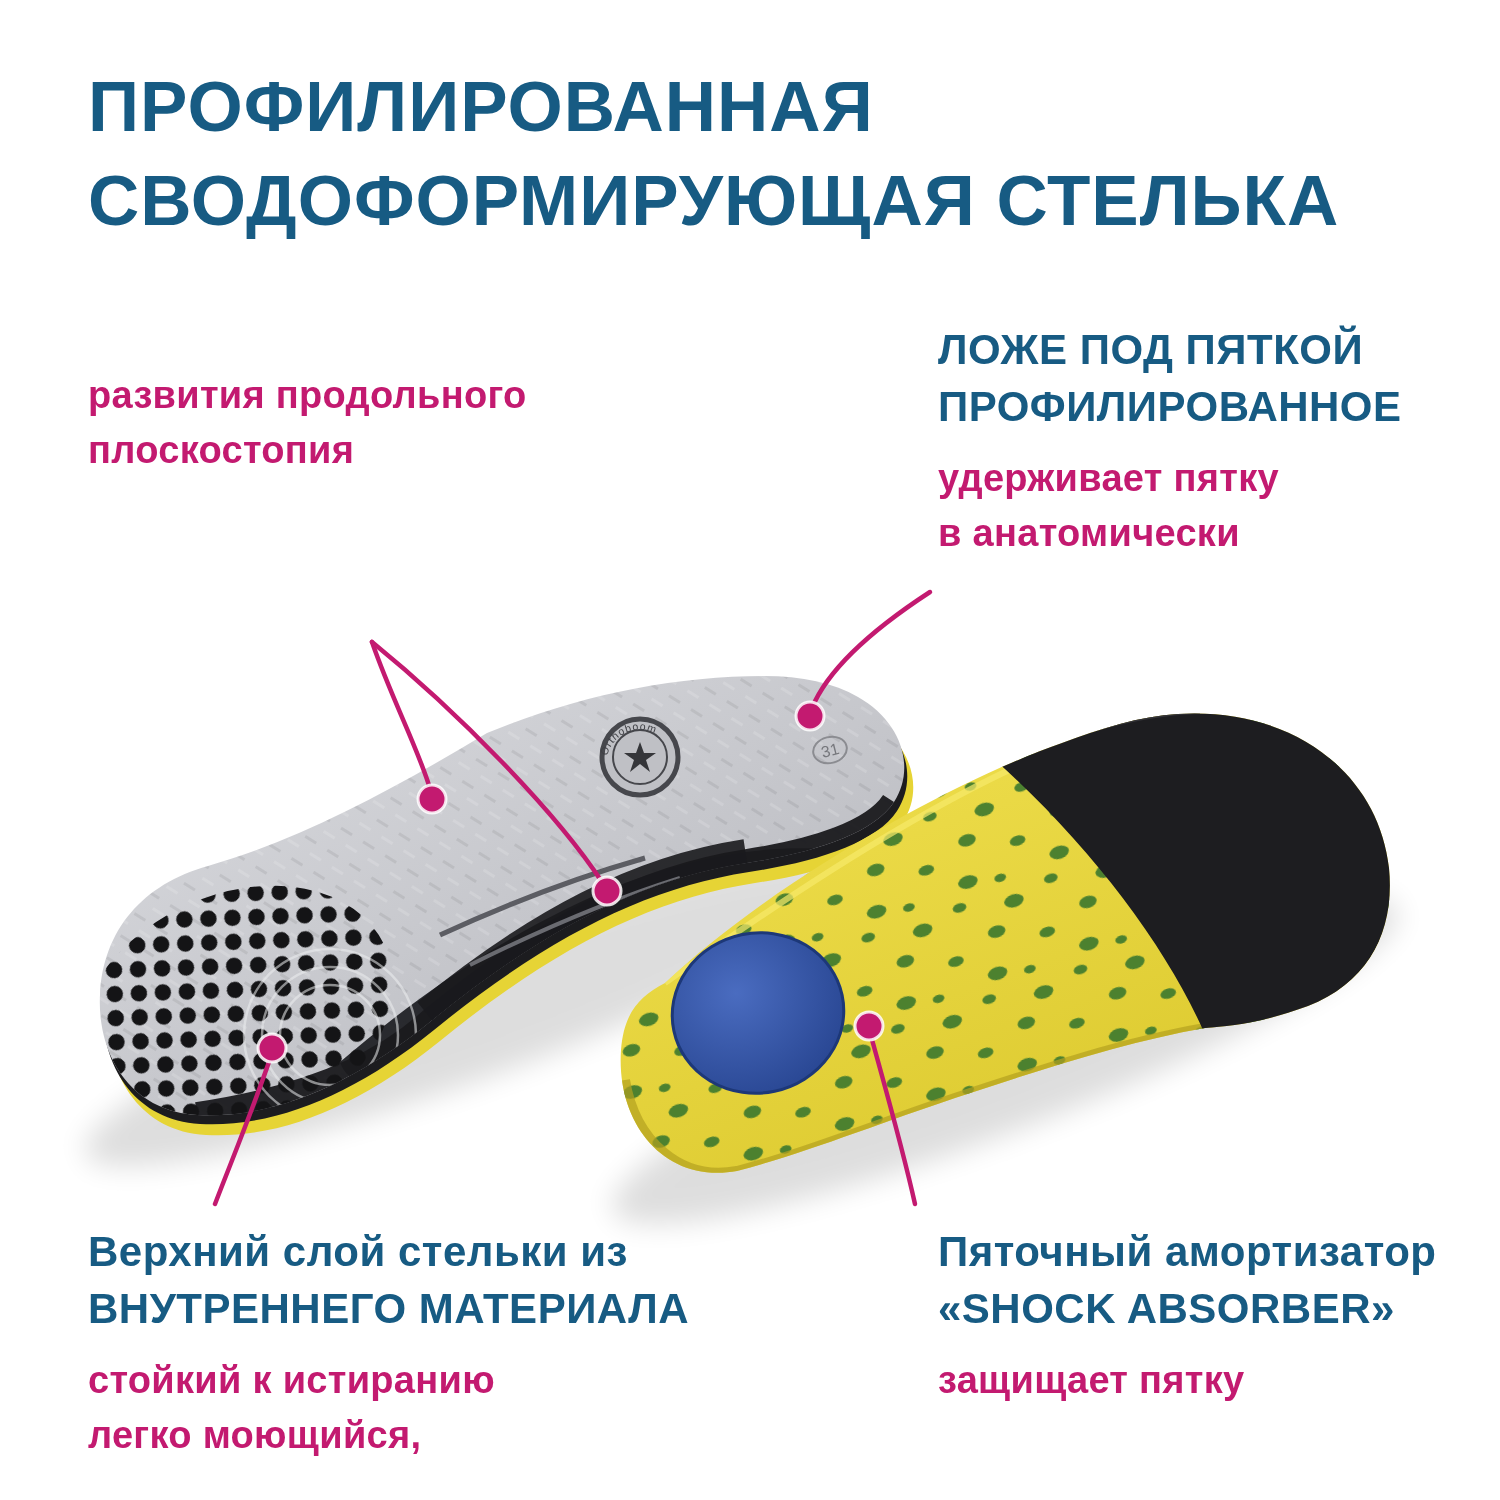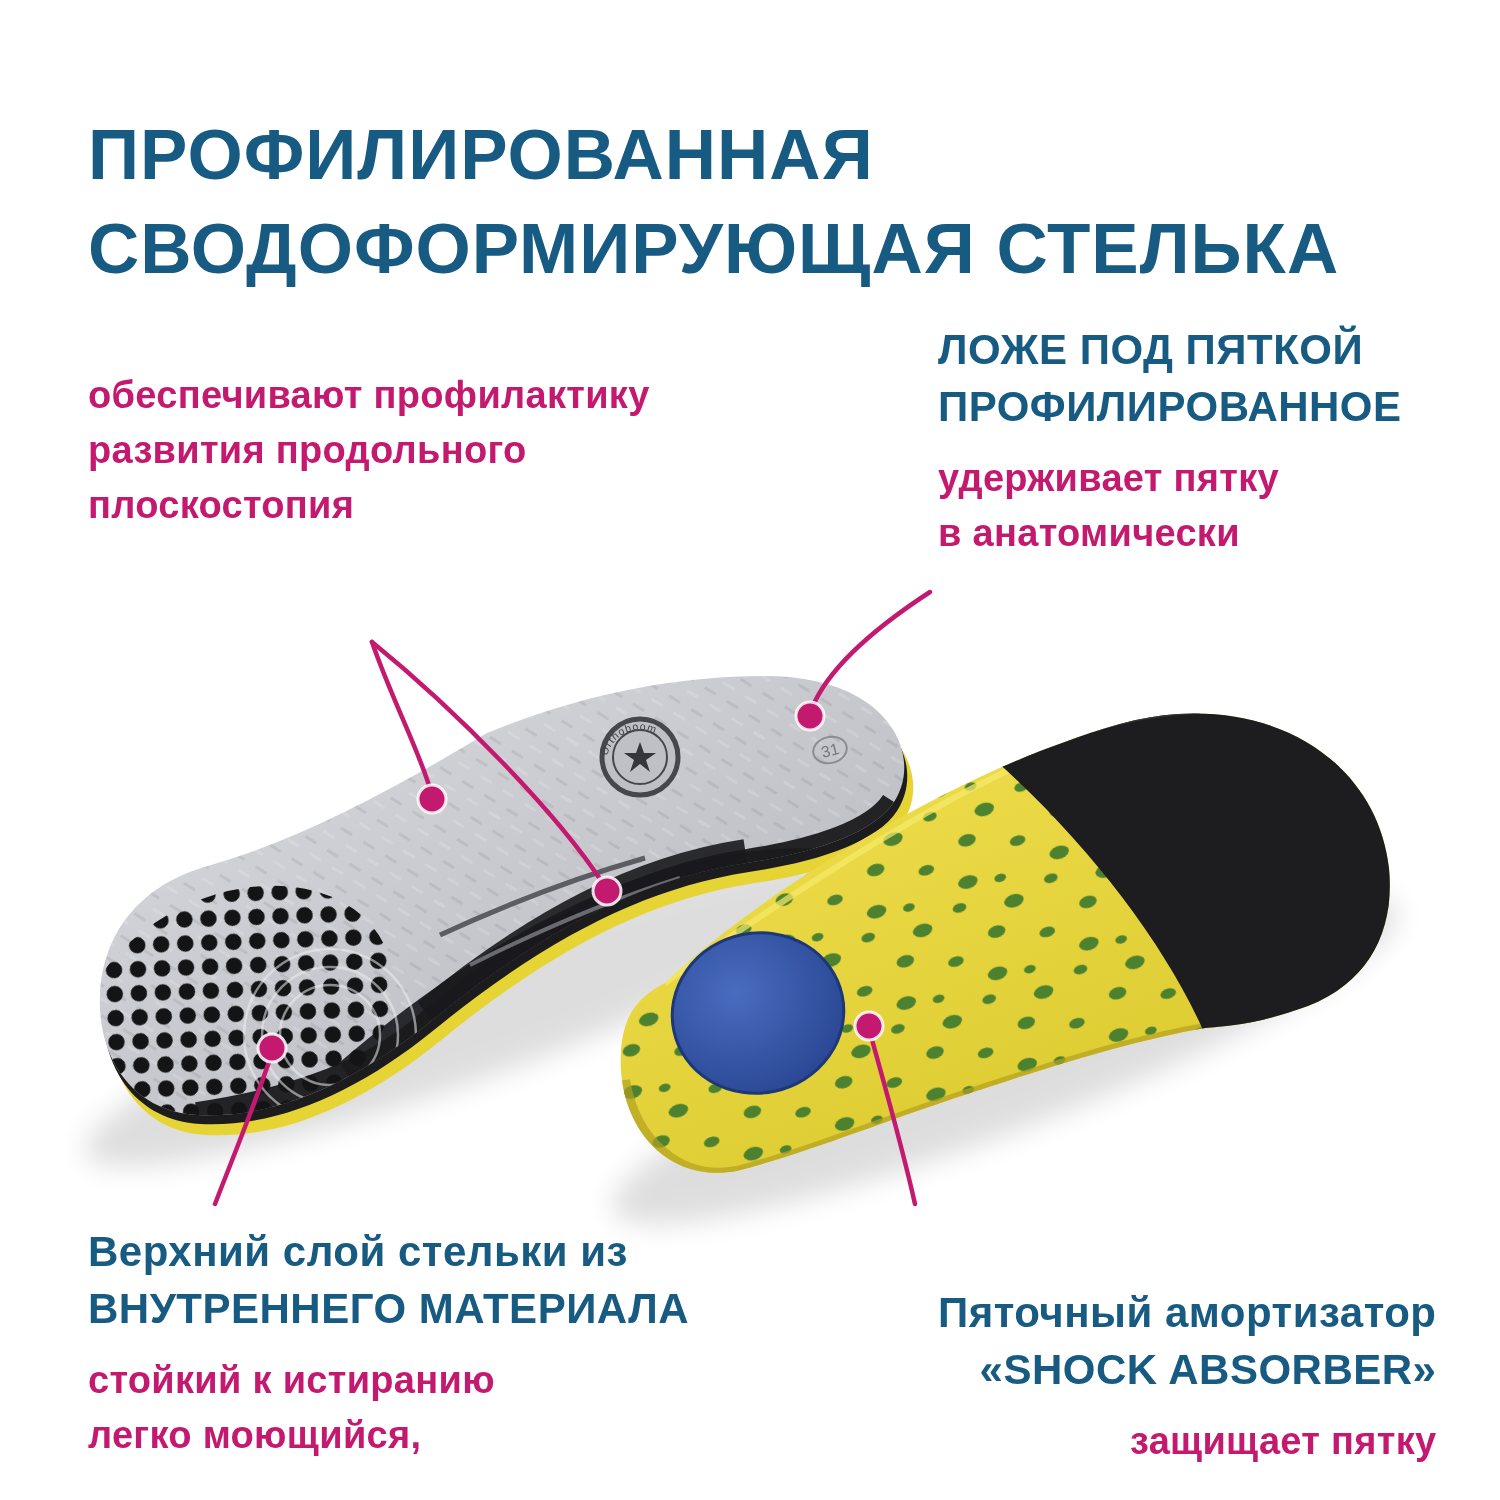--- a/index.html
+++ b/index.html
@@ -8,32 +8,32 @@
     background:#ffffff;
     font-family:"Liberation Sans","DejaVu Sans",sans-serif;
     position:relative;
     overflow:hidden;
   }
   .page{position:absolute;inset:0;}
   svg.art{position:absolute;left:0;top:0;}
   .txt{position:absolute;white-space:nowrap;}
   .title{
     left:88px;top:60px;
-    color:#175b83;font-weight:700;font-size:71px;line-height:1.32;letter-spacing:1px;margin-top:48px;
+    color:#175b83;font-weight:700;font-size:71px;line-height:1.32;letter-spacing:1px;
   }
   .co-h{
     color:#175b83;font-weight:700;font-size:42px;line-height:1.35;letter-spacing:.5px;
   }
   .co-b{
     color:#c31a70;font-weight:700;font-size:38px;line-height:1.45;margin-top:16px;letter-spacing:.3px;
   }
   .c-arch{left:88px;top:352px;}
   .c-heel{left:938px;top:322px;}
   .c-top{left:88px;top:1224px;}
-  .c-shock{left:938px;top:1285px;text-align:right;}
+  .c-shock{left:938px;top:1224px;}
 </style>
 </head>
 <body>
 
 <div class="page">
 
   <svg class="art" width="1500" height="1500" viewBox="0 0 1500 1500">
     <defs>
       <linearGradient id="greyGrad" x1="0" y1="0" x2="1" y2="1">
         <stop offset="0" stop-color="#dcdde1"></stop>
@@ -149,21 +149,20 @@
     </g>
   </svg>
 
   <div class="txt title">
     <div>ПРОФИЛИРОВАННАЯ</div>
     <div>СВОДОФОРМИРУЮЩАЯ СТЕЛЬКА</div>
   </div>
 
   <div class="txt c-arch">
     <div class="co-b">
-      <div>обеспечивают профилактику</div>
       <div>развития продольного</div>
       <div>плоскостопия</div>
     </div>
   </div>
 
   <div class="txt c-heel">
     <div class="co-h">
       <div>ЛОЖЕ ПОД ПЯТКОЙ</div>
       <div>ПРОФИЛИРОВАННОЕ</div>
     </div>

